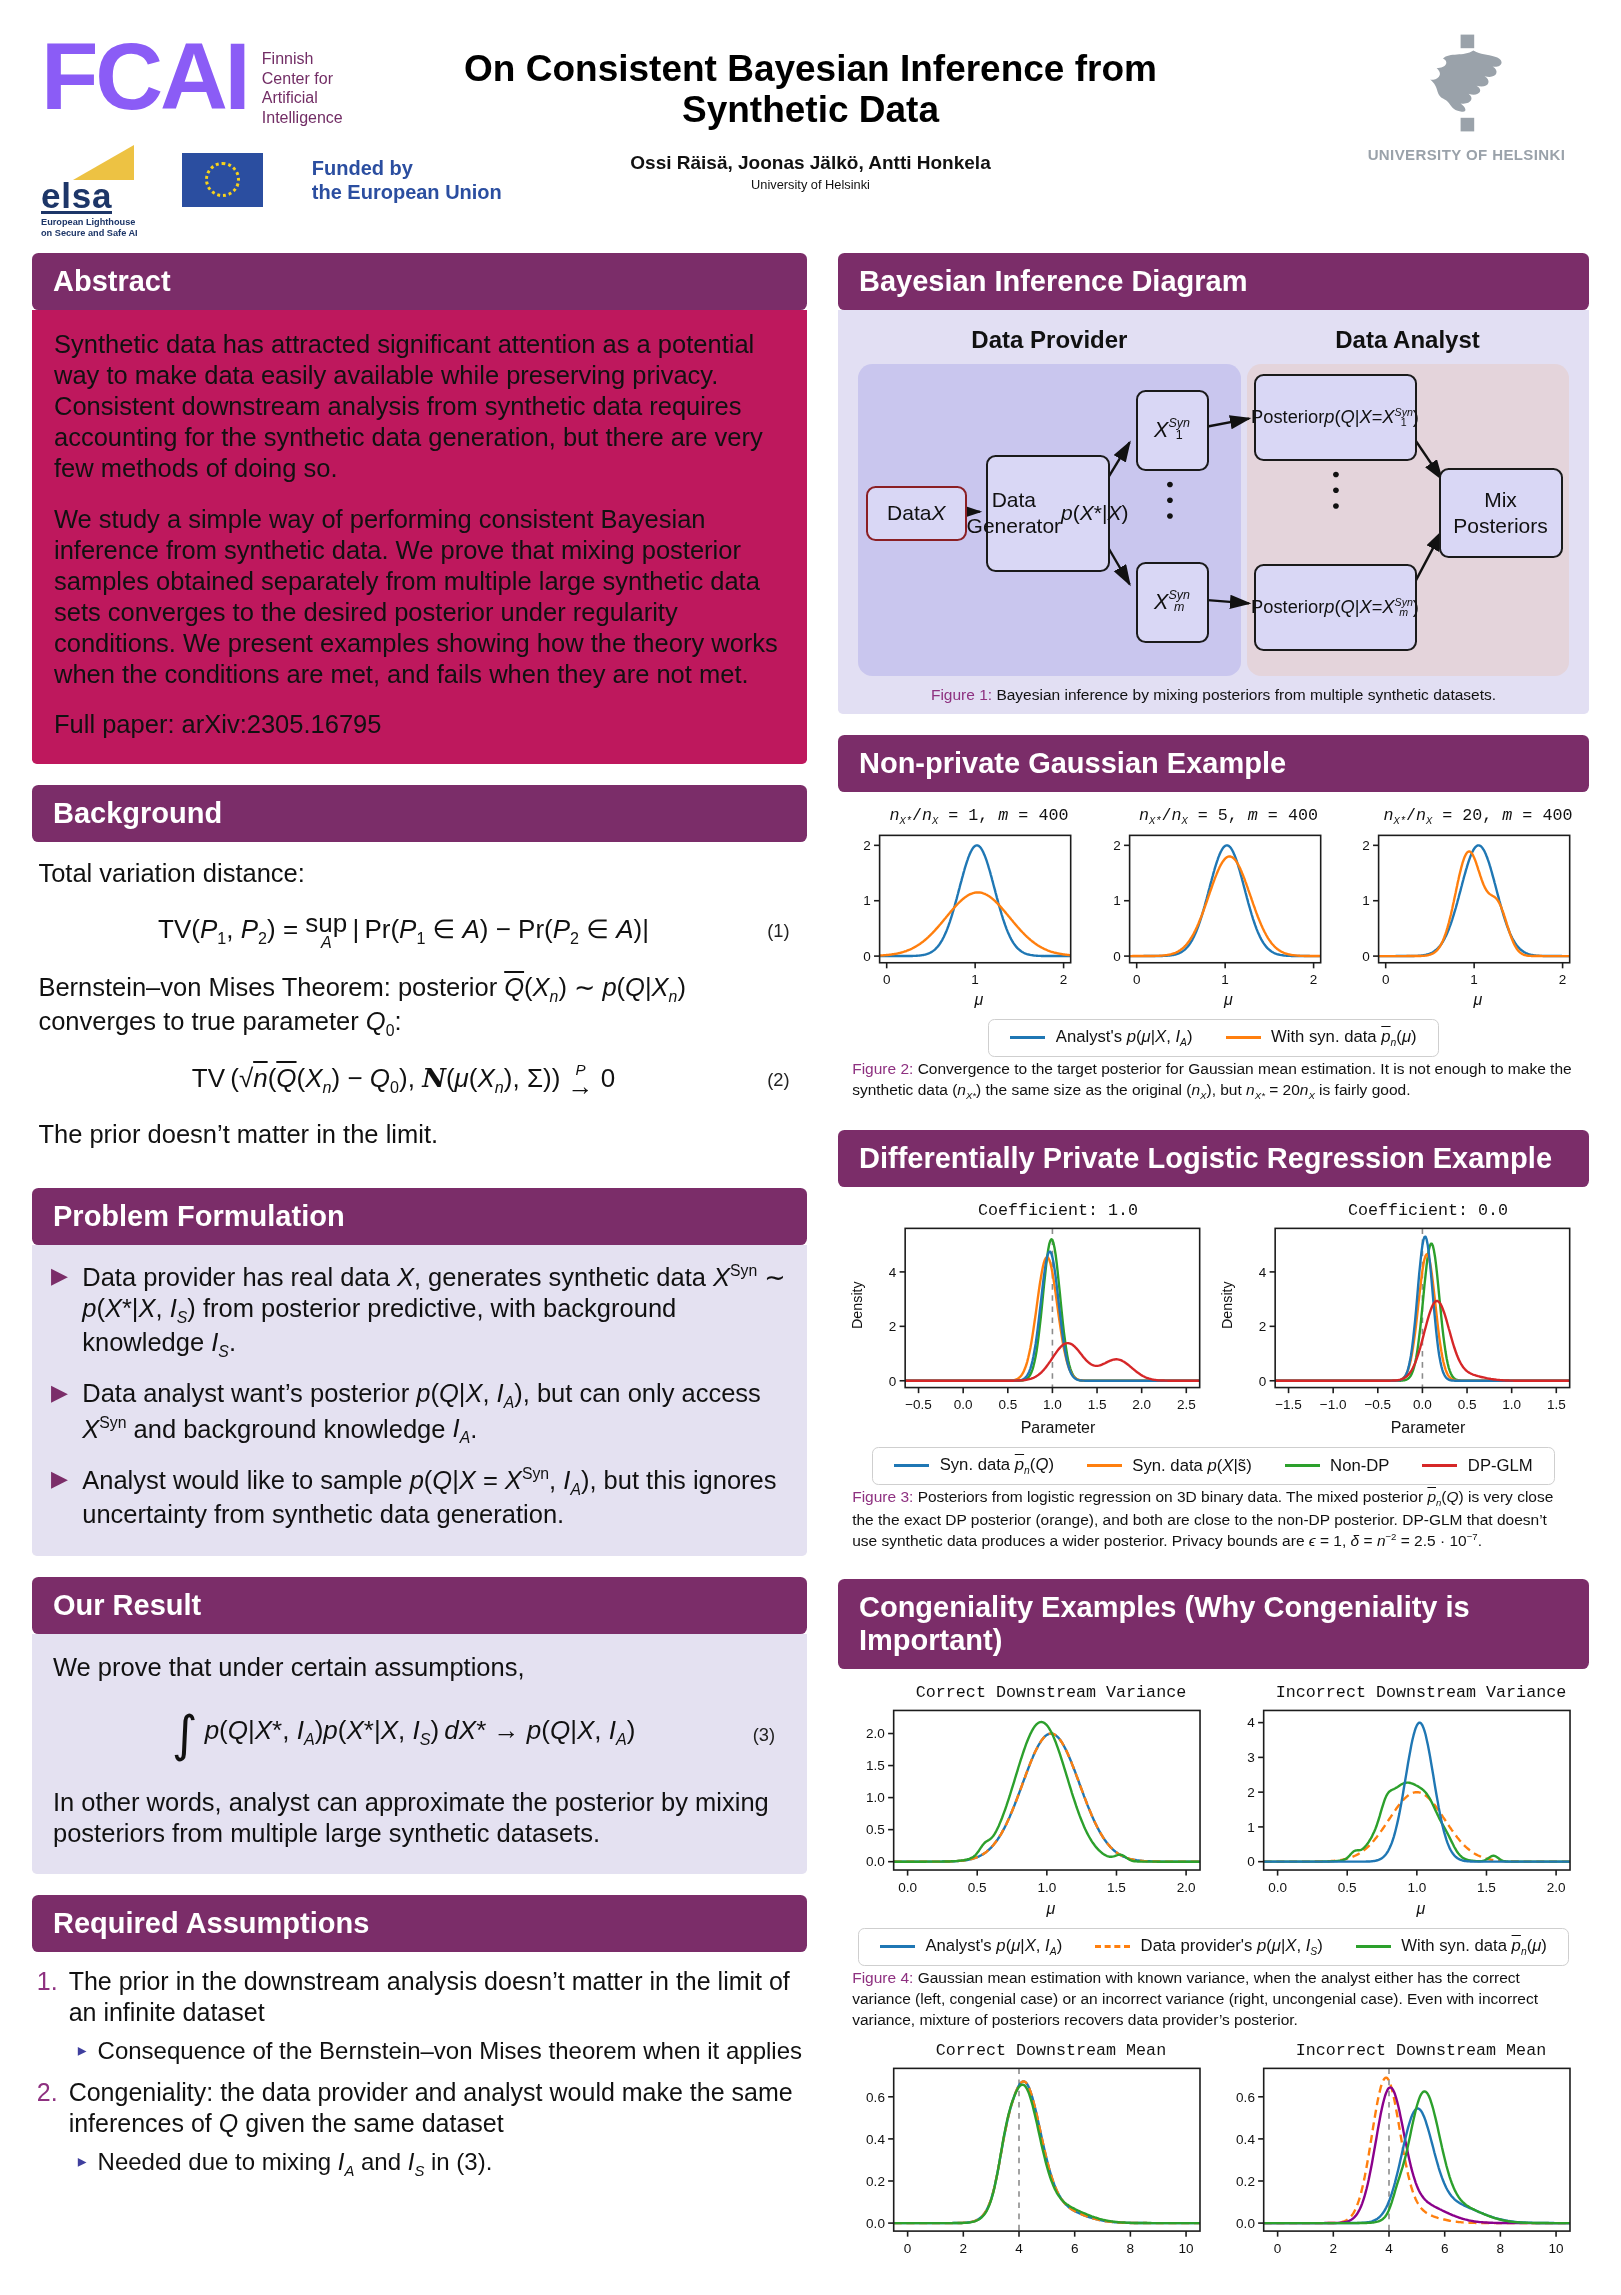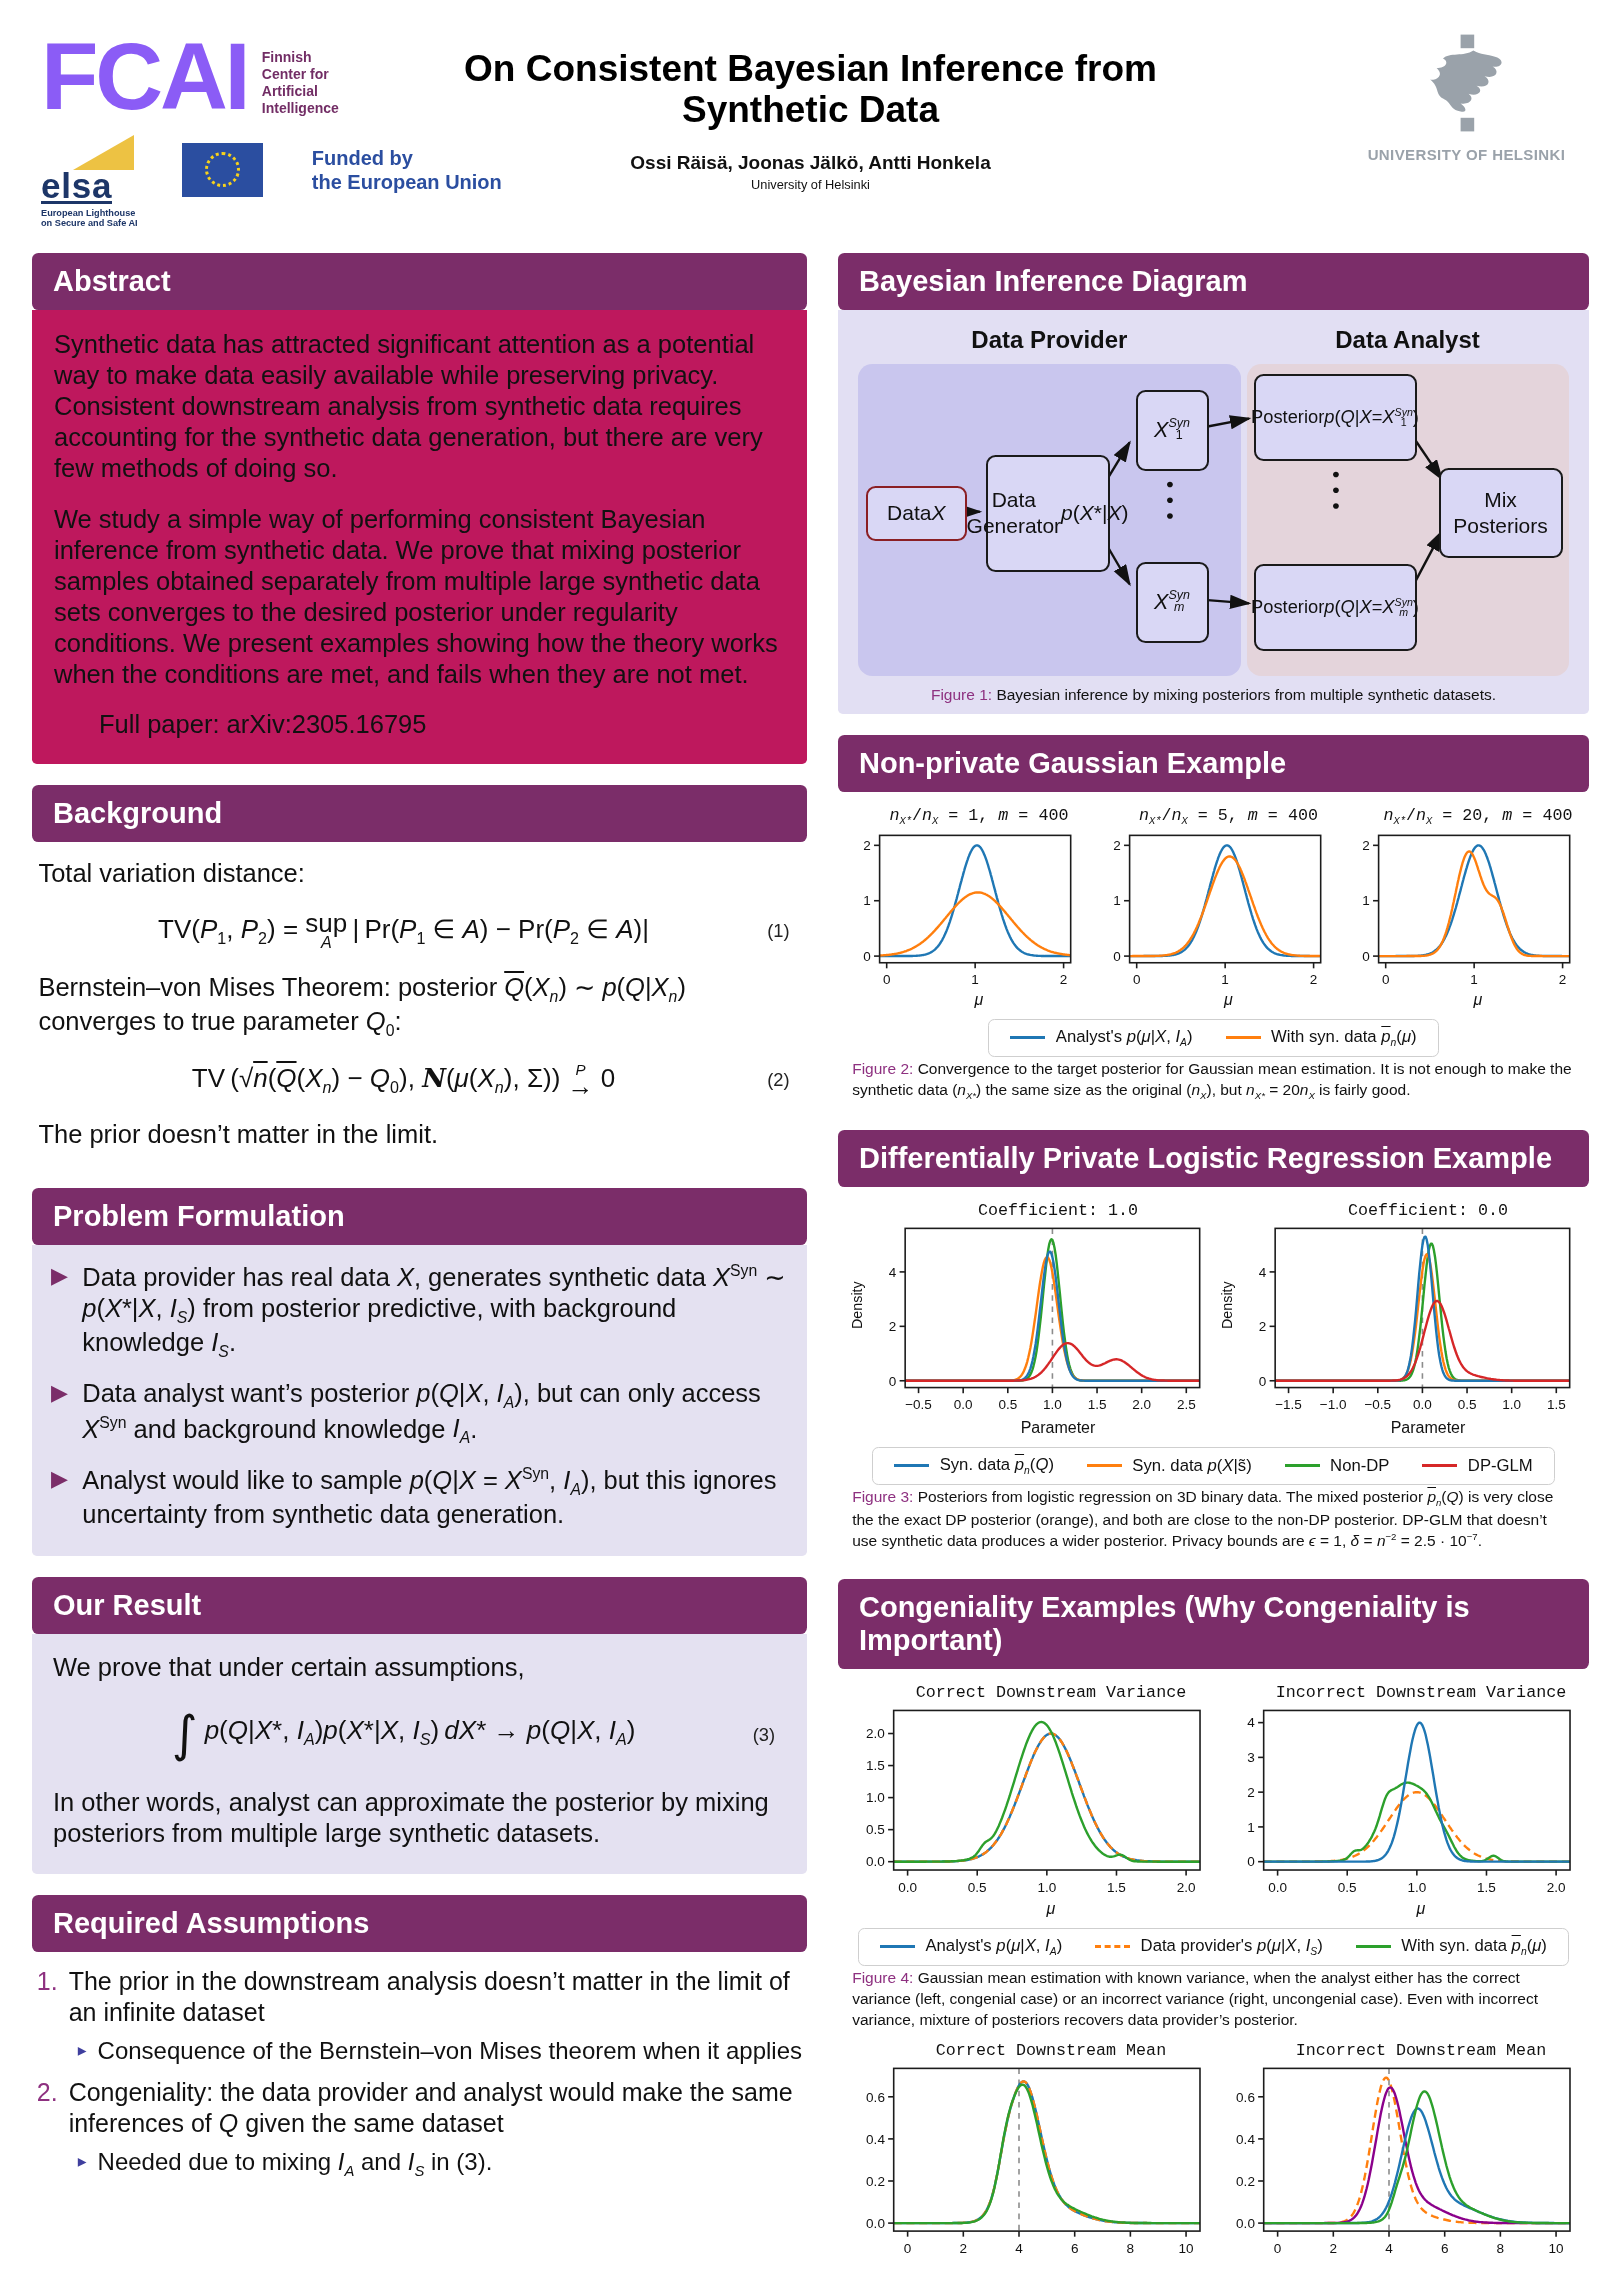--- a/index.html
+++ b/index.html
@@ -5,21 +5,21 @@
   html,body{margin:0;padding:0;}
   body{width:1621px;height:2295px;position:relative;background:#ffffff;
        font-family:"Liberation Sans",sans-serif;color:#111;overflow:hidden;}
   .page{position:absolute;inset:0;}
 
   
   .masthead{position:absolute;left:0;top:0;width:1621px;height:253px;}
   .fcai{position:absolute;left:41px;top:38px;}
   .fcai-row{display:flex;gap:14.3px;align-items:flex-start;}
   .fcai-acr{font-size:94px;font-weight:bold;color:#8b5cf6;letter-spacing:-3.2px;line-height:0.82;}
-  .fcai-name{font-size:14px;font-weight:bold;color:#722d65;line-height:1.22;padding-top:11px;}
+  .fcai-name{font-size:16px;font-weight:normal;color:#722d65;line-height:1.22;padding-top:11px;}
   .logo-row{display:flex;gap:21px;align-items:flex-start;margin-top:17.5px;}
   .elsa{display:flex;flex-direction:column;align-items:flex-start;width:120px;}
   .elsa-tri{width:0;height:0;border-left:61px solid transparent;border-bottom:35px solid #edc243;margin-left:32px;}
   .elsa-text{font-size:35px;font-weight:bold;color:#1d3668;line-height:0.9;letter-spacing:0.8px;border-bottom:3.2px solid #1d3668;}
   .elsa-sub{font-size:9.2px;font-weight:bold;color:#1d3668;line-height:1.15;margin-top:3.2px;}
   .eu{display:flex;gap:12.8px;align-items:center;margin-top:8px;}
   .eu-flag{width:81px;height:54px;background:#2b4ea0;display:flex;align-items:center;justify-content:center;}
   .eu-ring{width:29px;height:29px;border-radius:50%;border:3.2px dotted #f8d21a;}
   .eu-text{font-size:20px;font-weight:bold;color:#2b4ea0;line-height:1.2;margin-left:36px;}
   .title-block{position:absolute;left:412px;top:48px;width:797px;text-align:center;}
@@ -38,21 +38,21 @@
   .sec-h{background:#7b2d69;color:#fff;font-weight:bold;font-size:29px;
          padding:12px 21px;border-radius:6.4px;}
   .panel{border-radius:0 0 4.8px 4.8px;}
   .panel.tint{background:#be185d;}
   .panel.tint2{background:#e4e1f1;}
   .panel.plain{background:transparent;}
 
   
   .abstract-panel{padding:19px 22px;font-size:25.5px;line-height:1.22;}
   .abstract-panel p{margin:0 0 19px 0;}
-  .abstract-panel p:last-child{margin-bottom:4.8px;margin-left:45px;}
+  .abstract-panel p:last-child{margin-bottom:4.8px;}
   .plain-panel{padding:16px 6.4px 4.8px;font-size:25.5px;line-height:1.24;}
   .plain-panel p{margin:0 0 11px 0;}
   .eq{position:relative;text-align:center;font-size:26px;margin:21px 32px 21px 0;}
   .eqno{position:absolute;right:-21px;top:50%;transform:translateY(-50%);font-size:18.3px;color:#222;}
   .supstack{display:inline-flex;flex-direction:column;align-items:center;vertical-align:middle;line-height:0.95;}
   .supstack .under{font-size:62%;}
   .arrstack{display:inline-flex;flex-direction:column;align-items:center;vertical-align:middle;line-height:0.8;}
   .arrstack .ptop{font-size:58%;}
   .ovl{text-decoration:overline;}
   .bigint{font-size:1.9em;vertical-align:-0.25em;font-family:"DejaVu Sans",sans-serif;font-weight:normal;}

